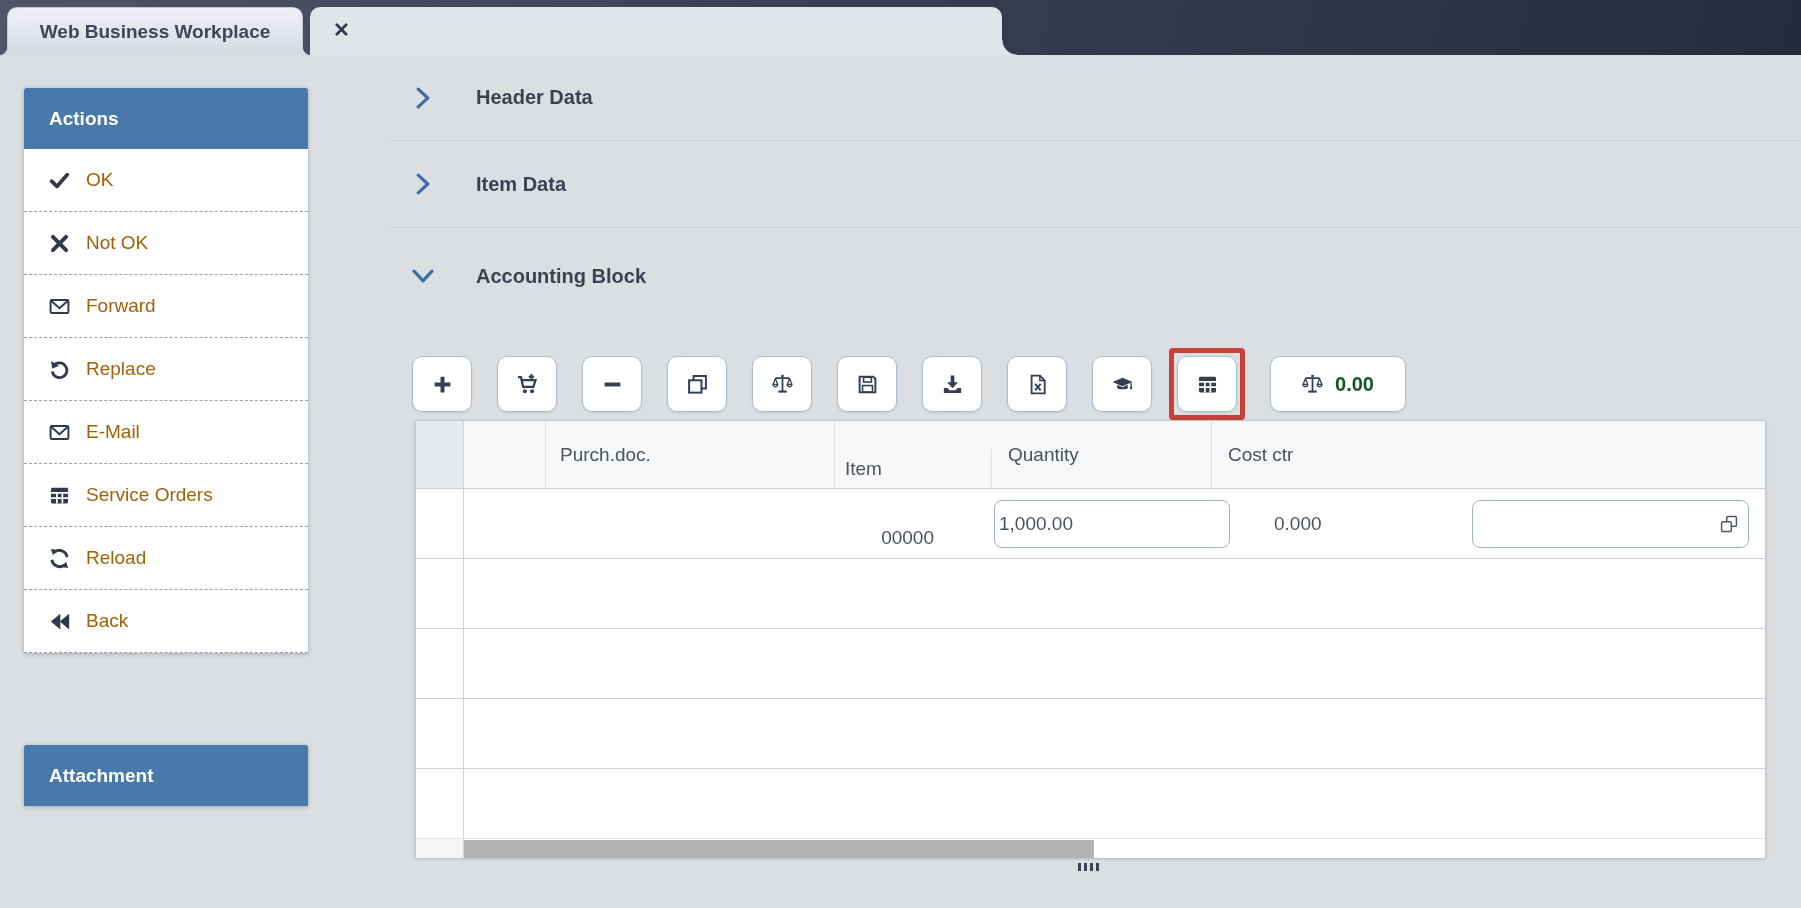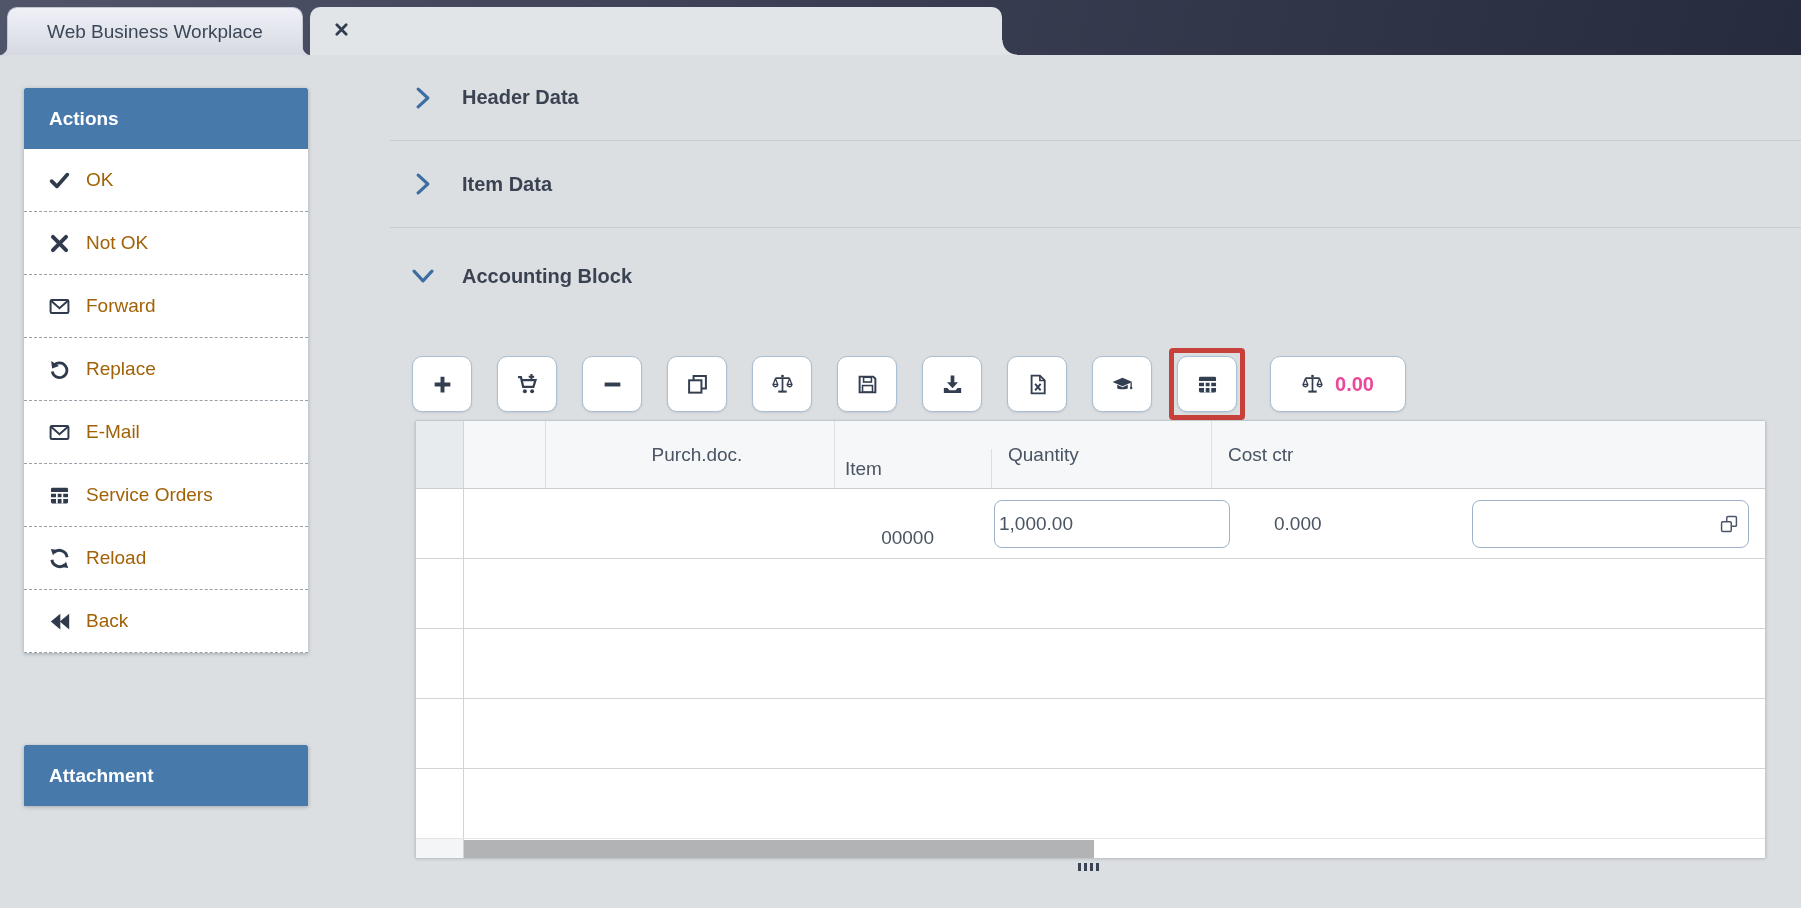--- a/index.html
+++ b/index.html
@@ -7,21 +7,21 @@
   .canvas{position:relative;width:1801px;height:908px;background:#dbdfe2;
     font-family:"Liberation Sans",sans-serif;color:#4a5462;overflow:hidden;}
 
   
   .topbar{position:absolute;left:0;top:0;width:1801px;height:55px;
     background:linear-gradient(105deg,#50556a 0%,#3a3f53 45%,#262b3e 100%);}
   .tab{position:absolute;top:7px;height:48px;display:flex;align-items:center;
     font-size:19px;z-index:2;}
   .tab-inactive{left:7px;width:296px;justify-content:center;
     background:linear-gradient(#f0f1f7,#d6d9e2);color:#3c4757;
-    border:1px solid #c3c7d2;border-bottom:none;border-radius:10px 10px 0 0;}
+    border:1px solid #c3c7d2;border-bottom:none;border-radius:10px 10px 0 0;font-weight:bold;}
   .tab-active{left:310px;width:692px;padding:0 24px;gap:16px;
     background:#e1e5e8;color:#27303f;font-weight:600;border-radius:10px 10px 0 0;}
   .tab-active::after{content:"";position:absolute;right:-15px;bottom:0;width:15px;height:15px;
     background:radial-gradient(circle at 100% 0%,rgba(0,0,0,0) 14px,#e1e5e8 15px);}
   .tab-inactive::after{content:"";position:absolute;right:-10px;bottom:-1px;width:10px;height:10px;
     background:radial-gradient(circle at 100% 0%,rgba(0,0,0,0) 9px,#d6d9e2 10px);}
   .tab-inactive::before{content:"";position:absolute;left:-10px;bottom:-1px;width:10px;height:10px;
     background:radial-gradient(circle at 0% 0%,rgba(0,0,0,0) 9px,#d6d9e2 10px);}
   .tab-close .ic{width:15px;height:15px;color:#323d4f;}
 
@@ -37,49 +37,49 @@
   .panel-head{height:61px;background:#4779ab;color:#fff;font-size:19px;font-weight:700;
     display:flex;align-items:center;padding-left:25px;border-radius:2px 2px 0 0;}
   .side-item{height:63px;display:flex;align-items:center;gap:16px;padding-left:25px;
     border-bottom:1px dashed #98a0a8;background:#fff;cursor:pointer;}
   .side-label{font-size:19px;color:#a16207;}
   .panel-body-empty{height:81px;display:flex;align-items:center;justify-content:center;
     font-size:20px;color:#4b535e;}
 
   
   .section-row{position:absolute;left:390px;width:1411px;display:flex;align-items:center;
-    gap:28px;padding-left:22px;cursor:pointer;}
+    gap:42px;padding-left:22px;cursor:pointer;}
   .section-row .ic{width:22px;height:22px;color:#3e6da3;}
   .sec-label{font-size:20px;font-weight:600;color:#3b4353;}
   .sec-1{top:55px;height:86px;border-bottom:1px solid #c7ccd1;}
   .sec-2{top:141px;height:87px;border-bottom:1px solid #c7ccd1;}
   .sec-3{top:228px;height:96px;}
 
   
   .toolbar{position:absolute;left:390px;top:348px;width:1411px;height:72px;
     display:flex;align-items:center;gap:25px;padding-left:22px;}
   .tbtn{width:60px;height:56px;background:#fff;border:1px solid #a9bfd3;border-radius:10px;
     display:flex;align-items:center;justify-content:center;cursor:pointer;
     box-shadow:0 1px 2px rgba(40,50,60,.12);}
   .tbtn .ic{color:#333e50;}
   .red-box{padding:3px;border:5px solid #c8403a;border-radius:4px;margin:-8px;
     display:flex;align-items:center;justify-content:center;}
-  .tbtn-wide{width:136px;margin-left:8px;gap:12px;font-size:20px;font-weight:600;color:#ec4899;}
+  .tbtn-wide{width:136px;margin-left:8px;gap:12px;font-size:20px;font-weight:600;color:#14532d;}
 
   
   .grid-table{position:absolute;left:415px;top:420px;width:1351px;height:438px;background:#fff;
     border:1px solid #c2c8ce;border-radius:2px;box-shadow:0 1px 3px rgba(40,50,60,.22);
     display:flex;flex-direction:column;}
   .thead{height:68px;display:flex;background:#f6f7f8;border-bottom:1px solid #c9ced3;flex:none;}
   .th{display:flex;align-items:center;font-size:19px;color:#4a5462;border-right:1px solid #dde0e3;}
   .th:last-child{border-right:none;}
   .c-sel{width:48px;flex:none;}
   .th.c-sel{background:#e8ebed;border-right:1px solid #cfd4d9;}
   .c-sp{width:82px;flex:none;}
-  .c-pd{width:289px;flex:none;padding-left:14px;justify-content:center;}
+  .c-pd{width:289px;flex:none;padding-left:14px;}
   .c-it{width:157px;flex:none;padding-left:10px;margin-top:28px;}
   .c-am{width:249px;flex:none;padding-left:14px;}
   .c-qt{width:220px;flex:none;padding-left:16px;}
   .c-cc{flex:1;padding-left:16px;}
   .req{color:#cf261d;font-weight:700;margin-left:3px;}
   .trow{height:70px;display:flex;border-bottom:1px solid #cfd4d9;flex:none;}
   .td{display:flex;align-items:center;font-size:19px;color:#4a5462;}
   .td.c-sel{border-right:1px solid #cfd4d9;background:#fff;}
   .td.c-it{justify-content:flex-end;padding:0 58px 0 0;}
   .td.c-qt{padding-left:33px;}

